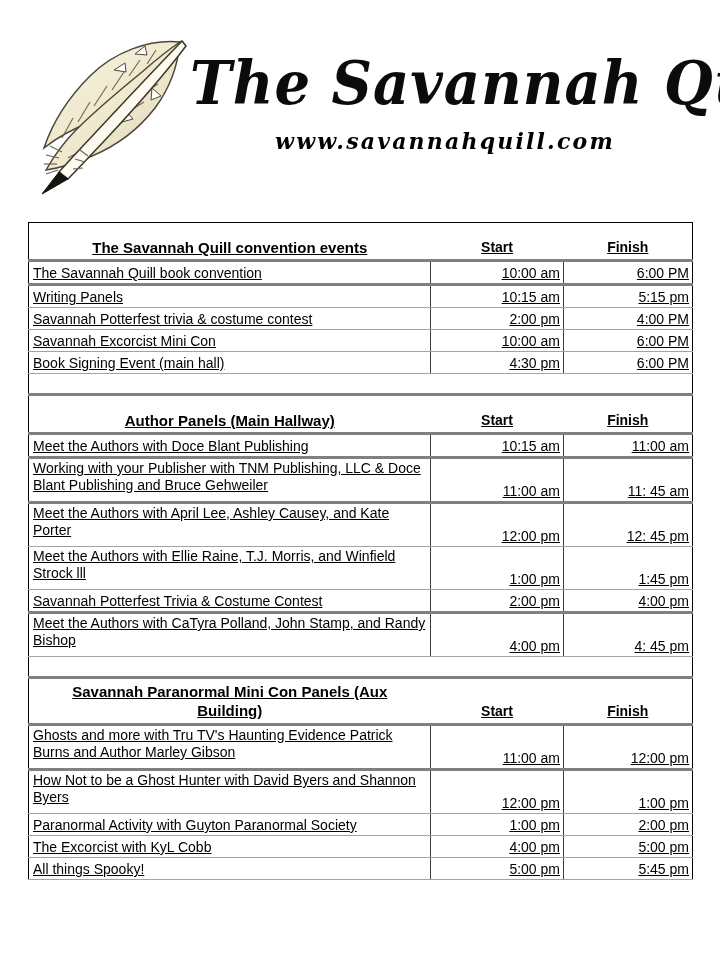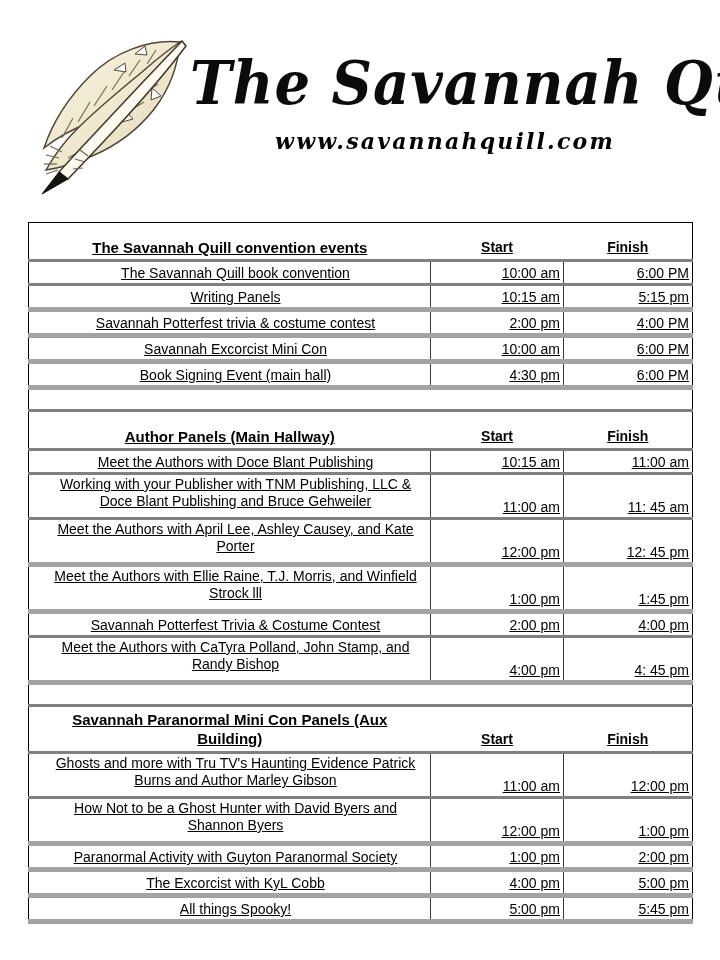--- a/index.html
+++ b/index.html
@@ -109,28 +109,28 @@
     font-size: 14px;
     margin-top: 48px;
   }
   tr.section-head.two-line td.hd-event {
     line-height: 19px;
   }
 
   
   tr.ev td {
     border-top: 1px solid #000;
-    border-bottom: 5px solid #a3a3a3;
+    border-bottom: 1px solid #a3a3a3;
     font-size: 14px;
     height: 20px;
     padding: 0 4px 1px 4px;
   }
   tr.ev td.ev-name {
-    text-align: center;
-    padding-left: 16px;
+    text-align: left;
+    padding-left: 4px;
   }
   tr.ev td.ev-time {
     text-align: right;
     border-left: 1px solid #3a3a3a;
     padding-right: 3px;
   }
   tr.ev.tall td {
     height: 40px;
   }
   tr.ev.tall td.ev-name {

